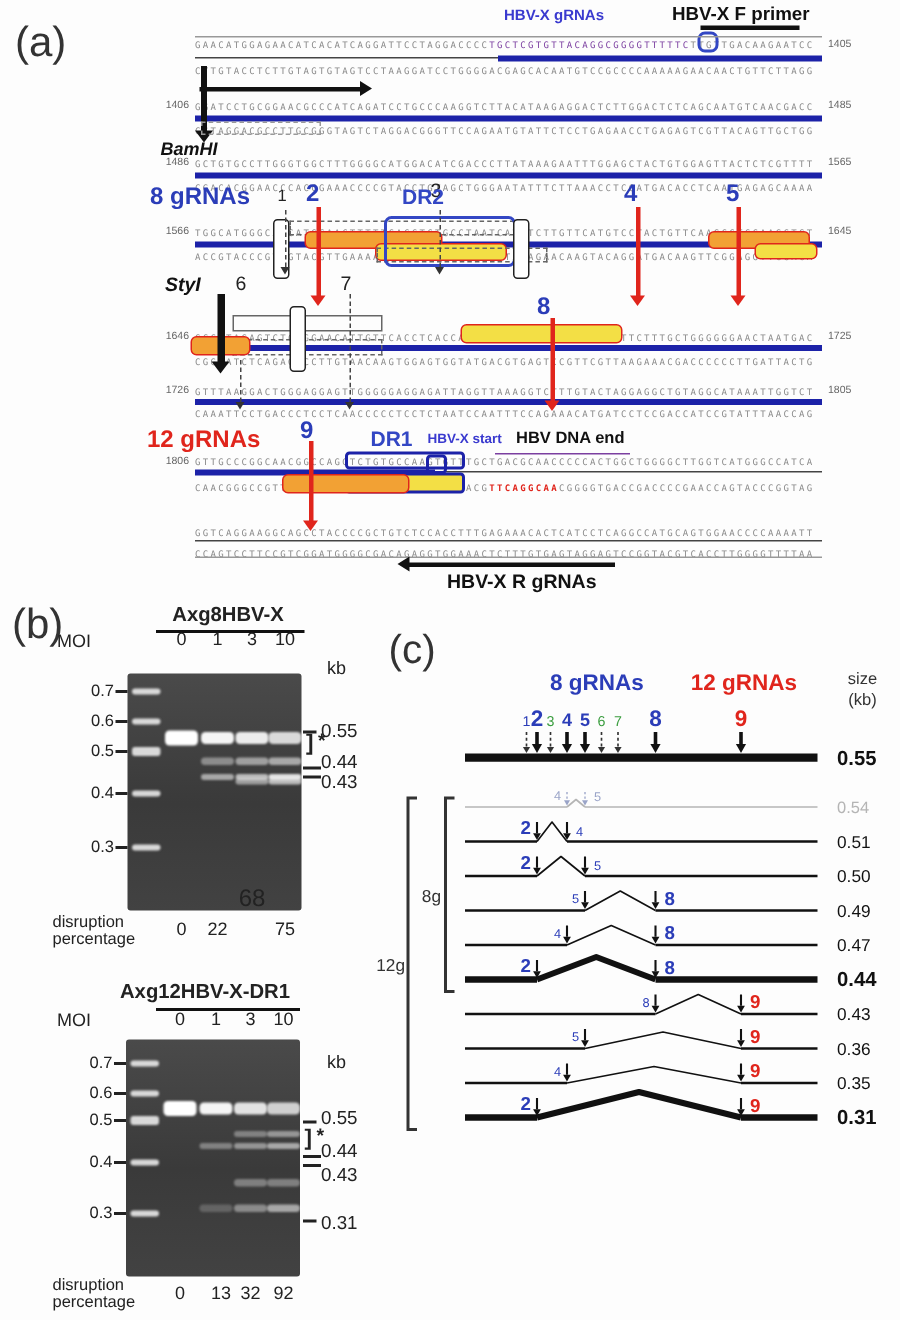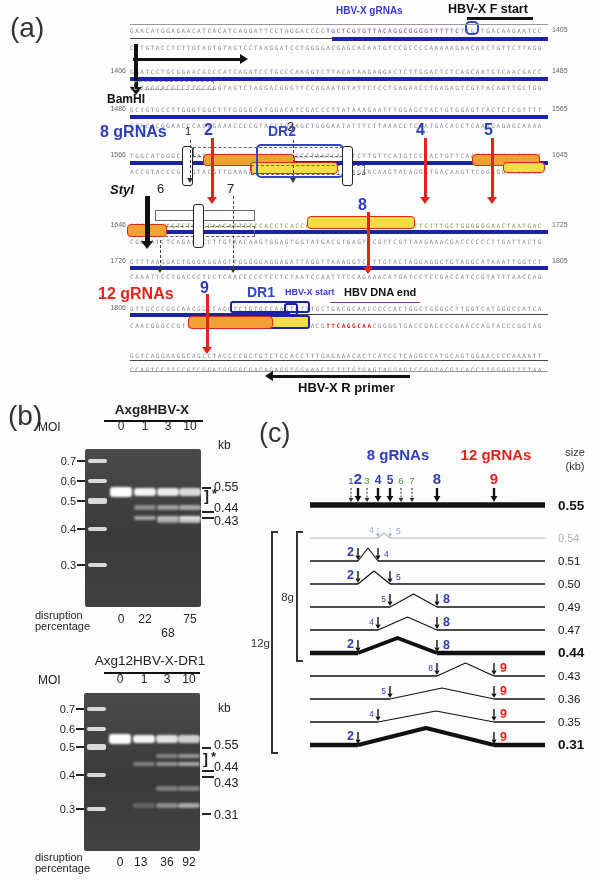--- a/index.html
+++ b/index.html
@@ -87,27 +87,27 @@
         <div class="tl" style="left:290px;top:314px;width:258px;"></div>
         <div class="num num-l" style="left:96px;top:304px;">1806</div>
         <div class="seq" style="top:352px;"><span class="seg-plain">GGTCAGGAAGGCAGCCTACCCCGCTGTCTCCACCTTTGAGAAACACTCATCCTCAGGCCATGCAGTGGAACCCCAAAATT</span></div>
         <div class="seq" style="top:366px;"><span class="seg-plain">CCAGTCCTTCCGTCGGATGGGGCGACAGAGGTGGAAACTCTTTGTGAGTAGGAGTCCGGTACGTCACCTTGGGGTTTTAA</span></div>
         <div class="tl" style="left:130px;top:360px;width:418px;"></div>
         <div class="tl" style="left:130px;top:371px;width:418px;background:#999;height:1px;"></div>
       </div>
 
     <div class="lb" style="left:336px;top:6px;font-size:10px;color:#3a3acf;">HBV-X gRNAs</div>
     <div class="bx bx-blue" style="left:465px;top:21px;width:14px;height:14px;"></div>
-    <div class="lb" style="left:448px;top:3px;font-size:12.5px;">HBV-X F start</div>
+    <div class="lb" style="left:448px;top:3px;font-size:12.5px;">HBV-X F primer</div>
     <div class="tl" style="left:467px;top:17px;width:66px;height:2.6px;background:#111;"></div>
     <div class="tl" style="left:130px;top:23.5px;width:418px;background:#999;height:1px;"></div>
 
     <div class="ar-h" style="left:133px;top:58px;width:108px;"></div>
     <div class="ar-blk" style="left:134px;top:44px;height:44px;"></div>
-    <div class="lb" style="left:107px;top:93px;font-size:12px;">BamHI</div>
+    <div class="lb" style="left:107px;top:93px;font-size:12px;font-style:italic;">BamHI</div>
     <div class="bx bx-dash" style="left:134px;top:81px;width:80px;height:9px;border-color:#999;"></div>
 
     <div class="lb" style="left:100px;top:124px;font-size:16px;color:#2b3db8;">8 gRNAs</div>
     <div class="lb" style="left:185px;top:126px;font-size:11px;font-weight:normal;color:#222;">1</div>
     <div class="lb" style="left:204px;top:122px;font-size:16px;color:#2b3db8;">2</div>
     <div class="lb" style="left:287px;top:120px;font-size:13px;font-weight:normal;color:#222;">3</div>
     <div class="lb" style="left:416px;top:122px;font-size:16px;color:#2b3db8;">4</div>
     <div class="lb" style="left:484px;top:122px;font-size:16px;color:#2b3db8;">5</div>
     <div class="lb" style="left:268px;top:124px;font-size:14px;color:#3347c4;">DR2</div>
 
@@ -150,21 +150,21 @@
     <div class="lb" style="left:344px;top:287px;font-size:11px;font-weight:bold;color:#111;">HBV DNA end</div>
 
     <div class="bx bx-navy" style="left:230px;top:301px;width:80px;height:12px;"></div>
     <div class="bx bx-navy-y" style="left:230px;top:315px;width:80px;height:14px;"></div>
     <div class="bx bx-ro" style="left:188px;top:316px;width:85px;height:13px;"></div>
     <div class="bx bx-navy" style="left:284px;top:303px;width:14px;height:13px;"></div>
     <div class="tl" style="left:330px;top:302px;width:90px;background:#7b3fa0;"></div>
     <div class="ar-red" style="left:206px;top:294px;height:54px;"></div>
 
     <div class="ar-h-left" style="left:272px;top:375px;width:138px;"></div>
-    <div class="lb" style="left:298px;top:381px;font-size:13px;">HBV-X R primer</div>
+    <div class="lb" style="left:298px;top:381px;font-size:13px;">HBV-X R gRNAs</div>
   </div>
 
   <div id="panel-b">
     <div class="panel-label" style="left:8px;top:400px;">(b)</div>
     <div id="gels">
         <div class="geltext" style="left:82px;top:403px;width:140px;text-align:center;font-size:13.5px;font-weight:bold;">Axg8HBV-X</div>
         <div class="tl" style="left:104px;top:420px;width:99px;height:1.6px;background:#111;"></div>
         <div class="geltext" style="left:38px;top:421px;font-size:12px;">MOI</div>
         <div class="geltext" style="left:113px;top:420px;width:16px;text-align:center;font-size:12px;">0</div>
         <div class="geltext" style="left:137px;top:420px;width:16px;text-align:center;font-size:12px;">1</div>
@@ -204,23 +204,23 @@
         <div class="geltext" style="left:214px;top:515px;font-size:12.5px;">0.43</div>
         <div class="tick" style="left:202px;top:487px;width:9px;"></div>
         <div class="tick" style="left:202px;top:511px;width:12px;"></div>
         <div class="tick" style="left:202px;top:517px;width:12px;"></div>
         <div class="geltext" style="left:204px;top:488px;font-size:15px;font-weight:bold;">]</div>
         <div class="geltext" style="left:212px;top:487px;font-size:13px;font-weight:bold;">*</div>
         <div class="geltext" style="left:35px;top:610px;font-size:11px;">disruption</div>
         <div class="geltext" style="left:35px;top:621px;font-size:11px;">percentage</div>
         <div class="geltext" style="left:111px;top:613px;width:20px;text-align:center;font-size:12px;">0</div>
         <div class="geltext" style="left:135px;top:613px;width:20px;text-align:center;font-size:12px;">22</div>
-        <div class="geltext" style="left:158px;top:627px;width:20px;text-align:center;font-size:12px;">68</div>
+        <div class="geltext" style="left:158px;top:592px;width:20px;text-align:center;font-size:16px;">68</div>
         <div class="geltext" style="left:180px;top:613px;width:20px;text-align:center;font-size:12px;">75</div>
-        <div class="geltext" style="left:80px;top:654px;width:140px;text-align:center;font-size:13.5px;font-weight:normal;">Axg12HBV-X-DR1</div>
+        <div class="geltext" style="left:80px;top:654px;width:140px;font-size:13.5px;font-weight:bold;">Axg12HBV-X-DR1</div>
         <div class="tl" style="left:104px;top:672px;width:96px;height:1.6px;background:#111;"></div>
         <div class="geltext" style="left:38px;top:674px;font-size:12px;">MOI</div>
         <div class="geltext" style="left:112px;top:673px;width:16px;text-align:center;font-size:12px;">0</div>
         <div class="geltext" style="left:136px;top:673px;width:16px;text-align:center;font-size:12px;">1</div>
         <div class="geltext" style="left:159px;top:673px;width:16px;text-align:center;font-size:12px;">3</div>
         <div class="geltext" style="left:181px;top:673px;width:16px;text-align:center;font-size:12px;">10</div>
         <div class="geltext" style="left:218px;top:702px;font-size:12px;">kb</div>
         <div class="gel" style="left:84px;top:693px;width:116px;height:158px;"></div>
         <div class="lband" style="left:87px;top:707px;width:19px;height:4px;"></div>
         <div class="geltext" style="left:51px;top:704px;width:24px;text-align:right;font-size:11px;">0.7</div>
@@ -257,22 +257,22 @@
         <div class="geltext" style="left:214px;top:809px;font-size:12.5px;">0.31</div>
         <div class="tick" style="left:202px;top:747px;width:9px;"></div>
         <div class="tick" style="left:202px;top:770px;width:12px;"></div>
         <div class="tick" style="left:202px;top:776px;width:12px;"></div>
         <div class="tick" style="left:202px;top:813px;width:9px;"></div>
         <div class="geltext" style="left:203px;top:751px;font-size:15px;font-weight:bold;">]</div>
         <div class="geltext" style="left:211px;top:750px;font-size:13px;font-weight:bold;">*</div>
         <div class="geltext" style="left:35px;top:852px;font-size:11px;">disruption</div>
         <div class="geltext" style="left:35px;top:863px;font-size:11px;">percentage</div>
         <div class="geltext" style="left:110px;top:856px;width:20px;text-align:center;font-size:12px;">0</div>
-        <div class="geltext" style="left:134px;top:856px;width:20px;text-align:left;font-size:12px;">13</div>
-        <div class="geltext" style="left:157px;top:856px;width:20px;text-align:center;font-size:12px;">36</div>
+        <div class="geltext" style="left:134px;top:856px;width:20px;text-align:right;font-size:12px;">13</div>
+        <div class="geltext" style="left:157px;top:856px;width:20px;text-align:center;font-size:12px;">32</div>
         <div class="geltext" style="left:179px;top:856px;width:20px;text-align:center;font-size:12px;">92</div>
       </div>
   </div>
 
   <svg id="panel-c" style="position:absolute;left:245px;top:400px;" width="355" height="480" viewBox="0 0 355 480" xmlns="http://www.w3.org/2000/svg">
       <text x="14" y="42" font-size="27" fill="#333" font-family="&quot;Liberation Sans&quot;,sans-serif" font-weight="normal" text-anchor="start">(c)</text>
       <text x="153" y="60" font-size="15" fill="#2b3db8" font-family="&quot;Liberation Sans&quot;,sans-serif" font-weight="bold" text-anchor="middle">8 gRNAs</text>
       <text x="251" y="60" font-size="15" fill="#e0251c" font-family="&quot;Liberation Sans&quot;,sans-serif" font-weight="bold" text-anchor="middle">12 gRNAs</text>
       <text x="330" y="56" font-size="11" fill="#333" font-family="&quot;Liberation Sans&quot;,sans-serif" font-weight="normal" text-anchor="middle">size</text>
       <text x="330" y="70" font-size="11" fill="#333" font-family="&quot;Liberation Sans&quot;,sans-serif" font-weight="normal" text-anchor="middle">(kb)</text>

